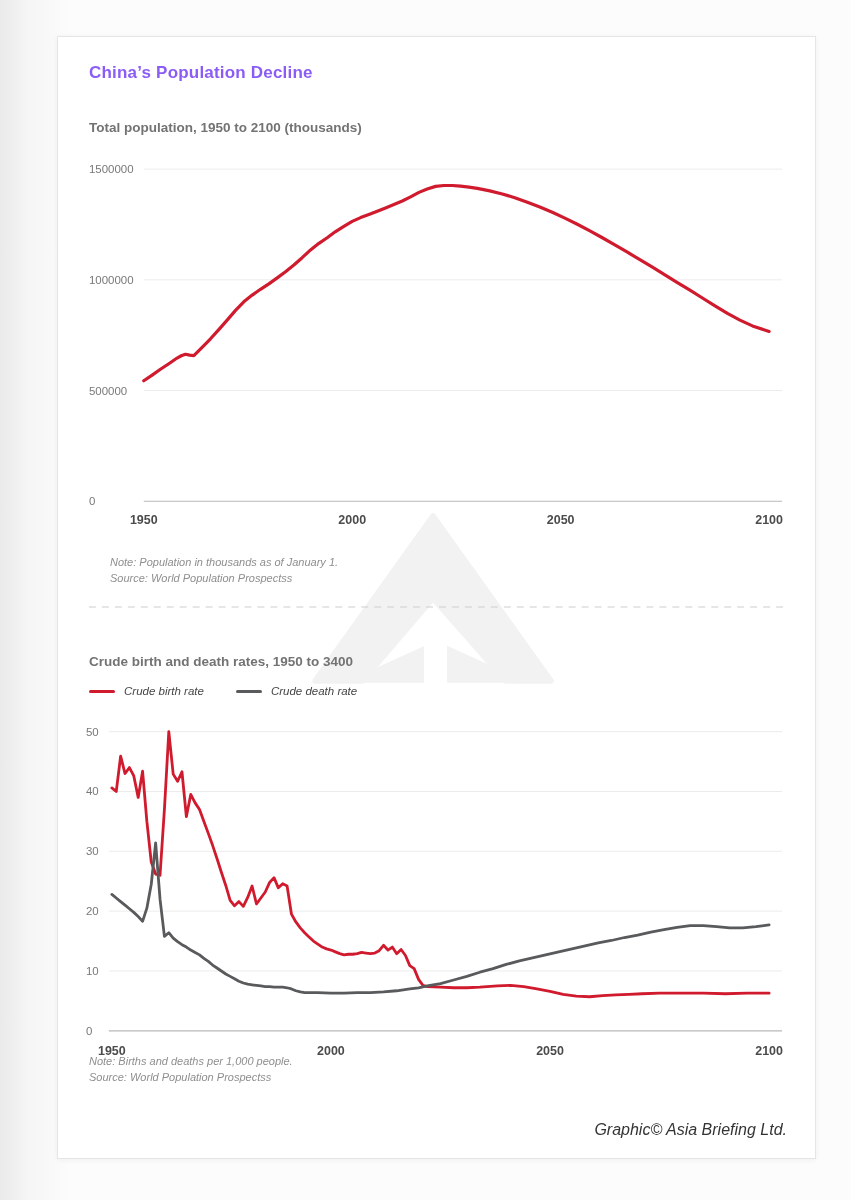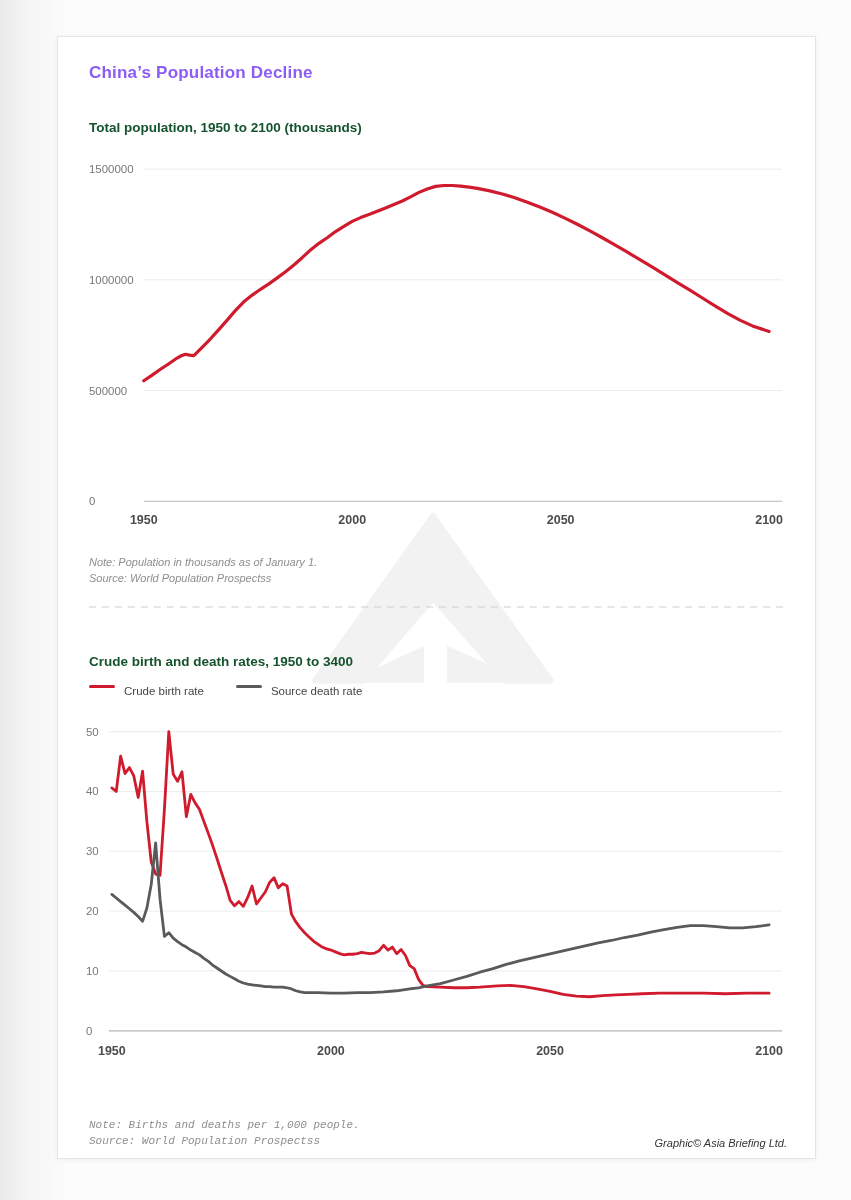--- a/index.html
+++ b/index.html
@@ -15,29 +15,29 @@
     pointer-events:none;
   }
   .card{
     position:absolute;left:57px;top:36px;width:759px;height:1123px;
     background:#ffffff;border:1px solid #e5e5e5;box-sizing:border-box;
     box-shadow:0 1px 6px rgba(0,0,0,0.05);
   }
   .chart-layer{position:absolute;left:0;top:0;width:757px;height:1121px;}
   .abs{position:absolute;}
   .main-title{left:31px;top:26px;font-size:17px;font-weight:700;color:#8b5cf6;letter-spacing:.2px;}
-  .sub-title{left:31px;font-size:13.5px;font-weight:700;color:#14532d;}
+  .sub-title{left:31px;font-size:13.5px;font-weight:700;color:#737373;}
   .sub1{top:83px;}
   .sub2{top:617px;}
   .notes{left:31px;font-size:11px;font-style:italic;color:#8e8e8e;line-height:16px;}
-  .notes1{top:517px;}
-  .notes2{top:1080px;font-family:Liberation Mono, monospace;}
-  .credit{right:28px;top:1084px;font-size:11px;font-style:italic;color:#343434;margin-top:16px;}
+  .notes1{top:517px;margin-left:21px;}
+  .notes2{top:1016px;}
+  .credit{right:28px;top:1084px;font-size:16px;font-style:italic;color:#343434;}
   .legend{left:31px;top:648px;display:flex;align-items:center;gap:32px;font-size:11.5px;color:#454545;}
-  .legend-item{display:flex;}
+  .legend-item{display:flex;align-items:center;font-style:italic;}
   .swatch{display:inline-block;width:26px;height:3px;border-radius:2px;margin-right:9px;}
   
   .grid{stroke:#ececec;stroke-width:1;}
   .axis{stroke:#b8b8b8;stroke-width:1.2;}
   .ylab{font-family:"Liberation Sans",sans-serif;font-size:11.5px;fill:#787878;}
   .xlab{font-family:"Liberation Sans",sans-serif;font-size:12.5px;font-weight:700;fill:#4b4b4b;text-anchor:middle;}
   .series{fill:none;stroke-linejoin:round;stroke-linecap:round;}
   .divider{stroke:#cdcdcd;stroke-width:1.2;stroke-dasharray:7 6;}
   .wm{fill:#f2f2f2;stroke:#f2f2f2;stroke-width:6;stroke-linejoin:round;}
 </style>
@@ -107,21 +107,21 @@
 
   <div class="abs sub-title sub2">Crude birth and death rates, 1950 to 3400</div>
 
   <div class="abs legend">
     <div class="legend-item">
       <span class="swatch" style="background: rgb(208, 26, 45);"></span>
       <span>Crude birth rate</span>
     </div>
     <div class="legend-item">
       <span class="swatch" style="background: rgb(89, 90, 92);"></span>
-      <span>Source death rate</span>
+      <span>Crude death rate</span>
     </div>
   </div>
 
   <div class="abs notes notes2">
     <div>Note: Births and deaths per 1,000 people.</div>
     <div>Source: World Population Prospectss</div>
   </div>
 
   <div class="abs credit">Graphic© Asia Briefing Ltd.</div>
 

